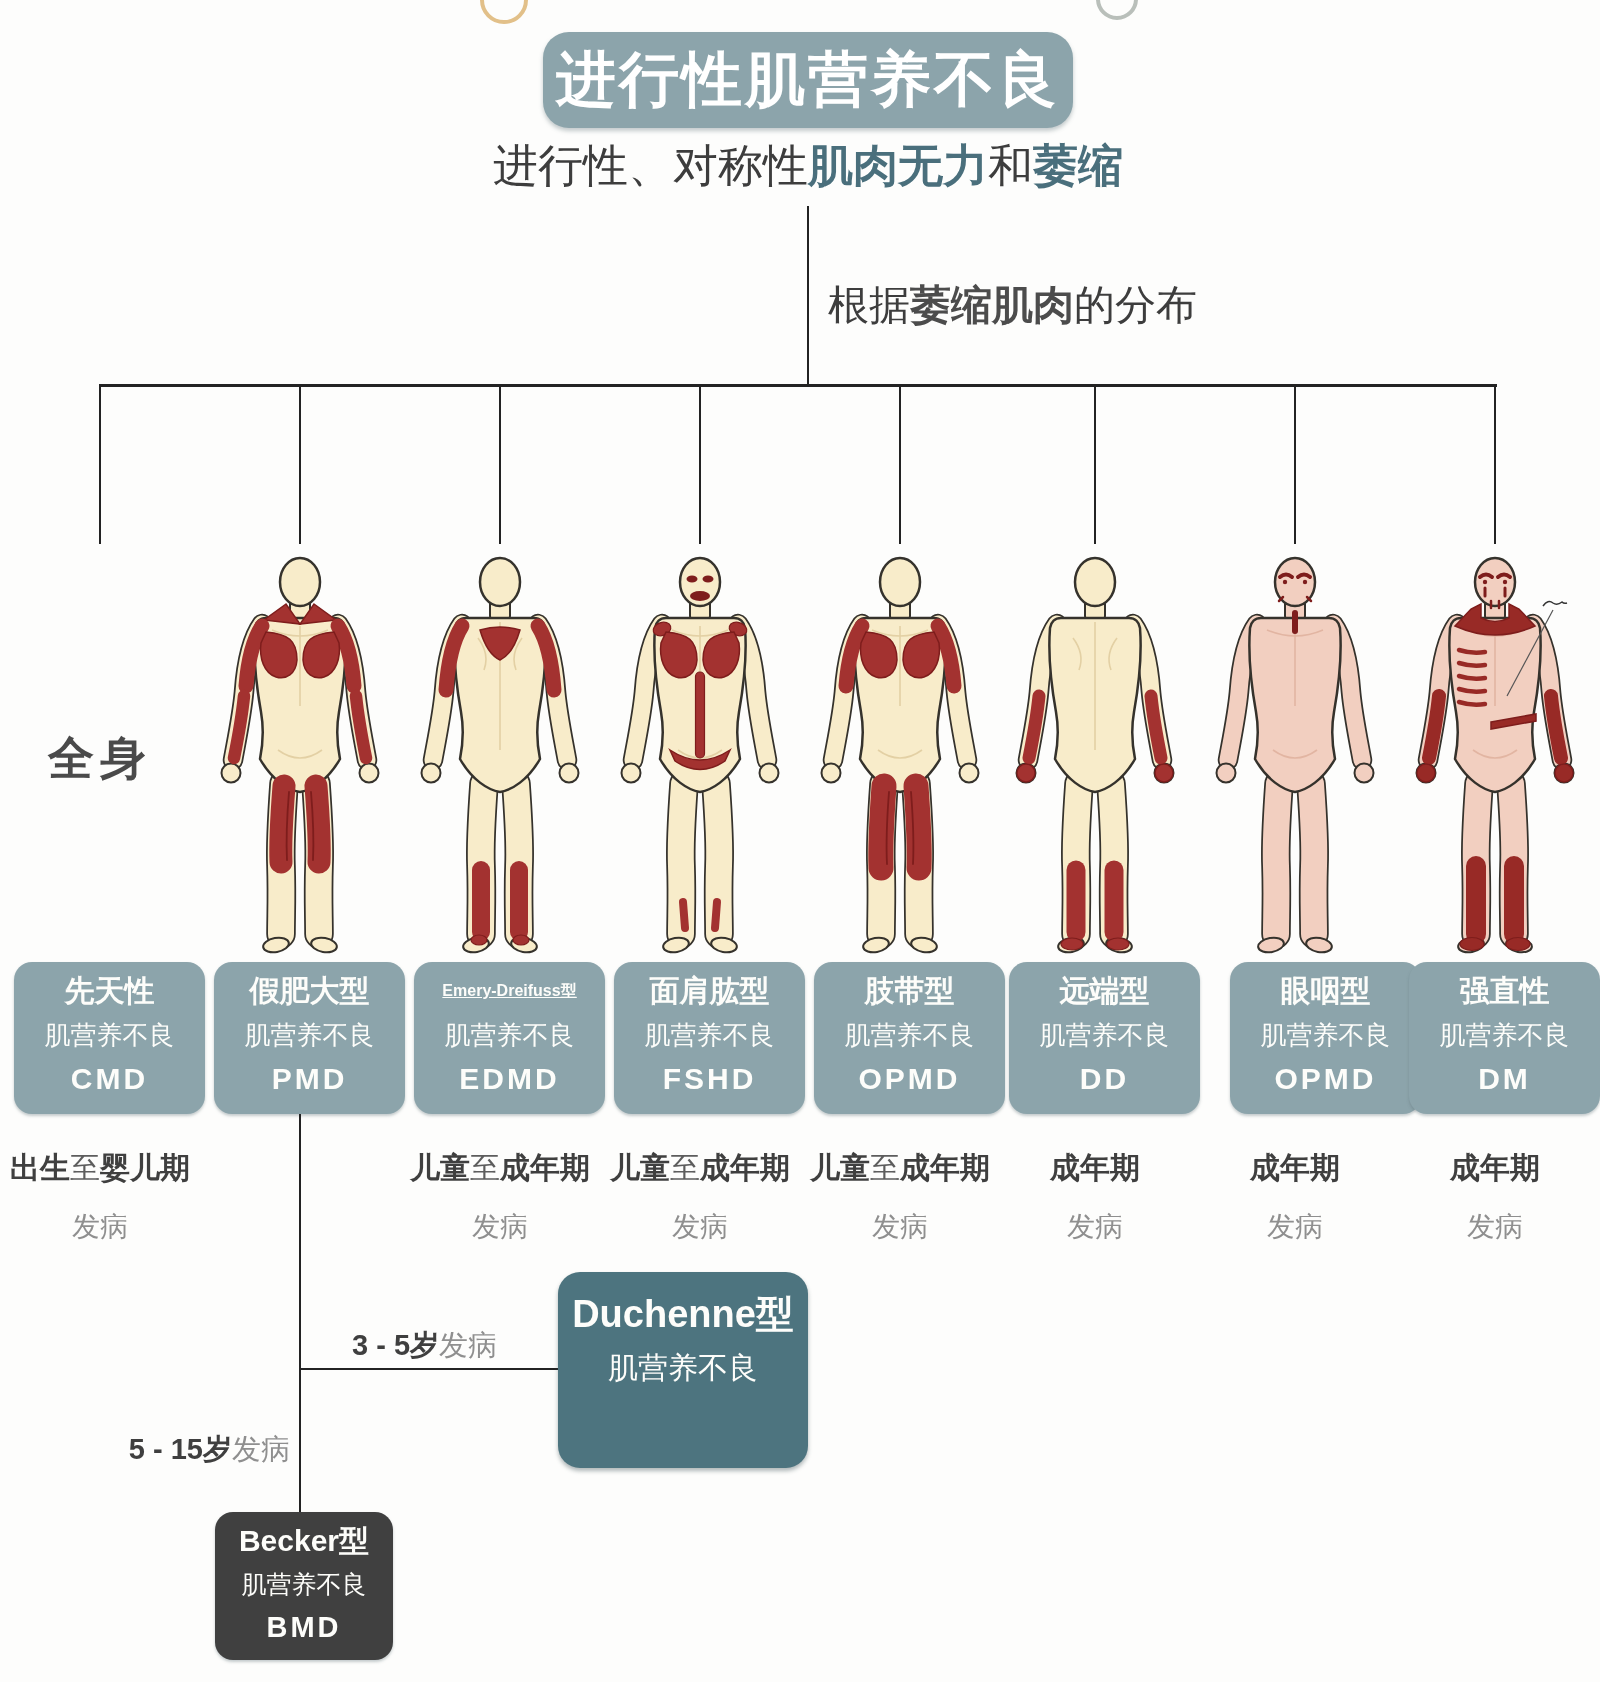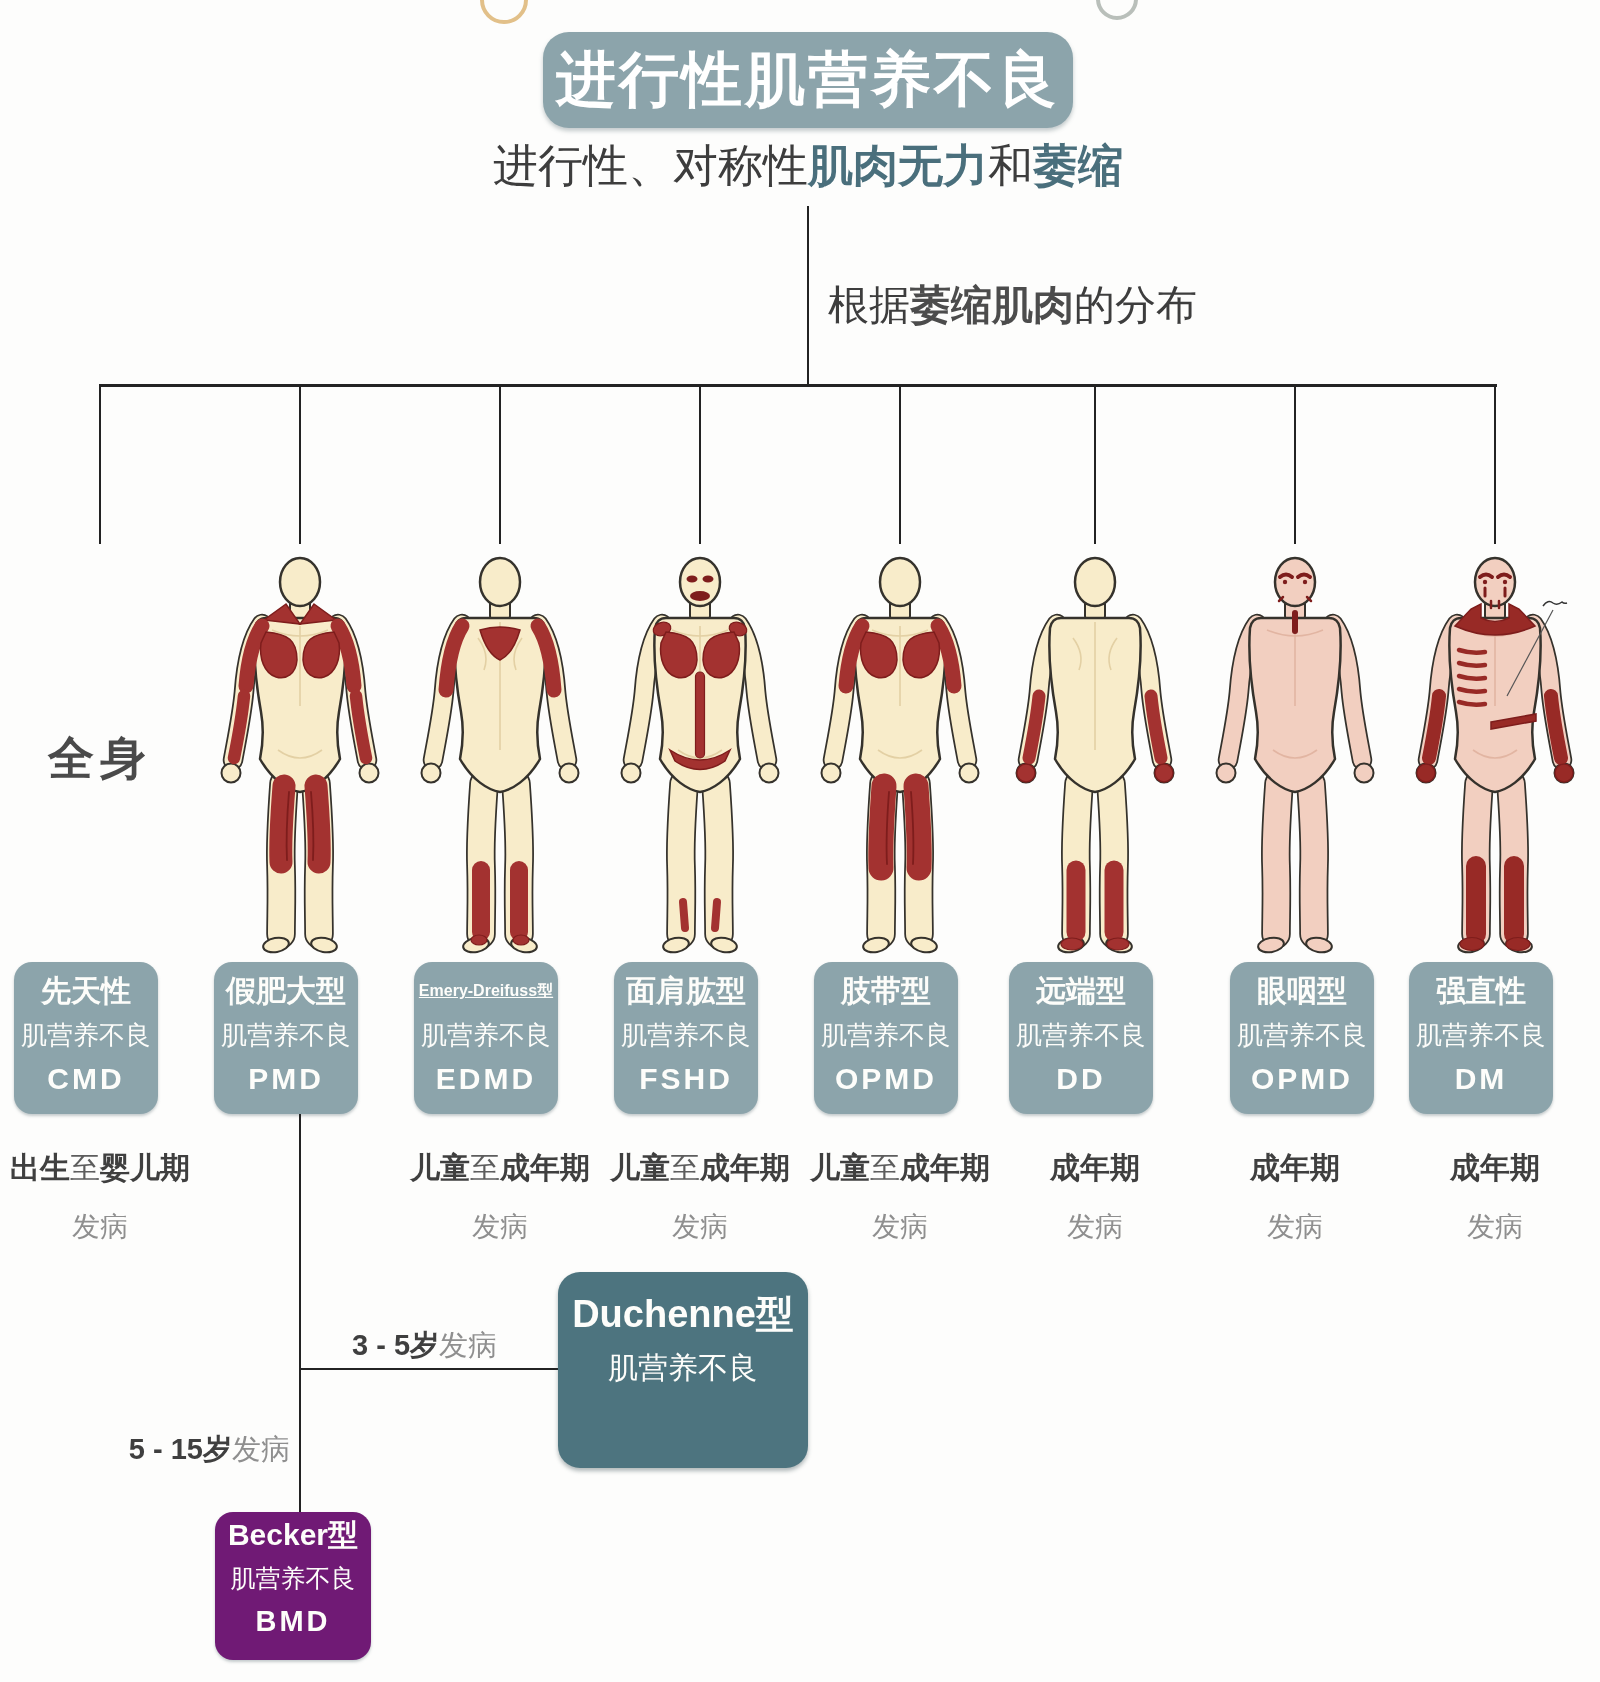--- a/index.html
+++ b/index.html
@@ -21,44 +21,44 @@
   
   .line-v{position:absolute;width:2px;background:#232323;}
   .line-h{position:absolute;height:3px;background:#232323;}
   #dist-note{left:828px;top:278px;font-size:41px;white-space:nowrap;}
   #dist-note .seg-b{font-weight:bold;color:#4c4c4c;}
   #dist-note .seg-r{color:#3d3d3d;}
   
   .fig-svg{position:absolute;top:552px;width:200px;height:404px;}
   .region-label{position:absolute;top:728px;width:160px;text-align:center;
     font-size:46px;font-weight:bold;color:#4a4a4a;letter-spacing:6px;}
-  .type-box{position:absolute;top:962px;width:144px;height:152px;border-radius:18px;
+  .type-box{position:absolute;top:962px;width:191px;height:152px;border-radius:18px;
     background:#8ca4ab;box-shadow:0 2px 3px rgba(90,110,115,.35);
     text-align:center;color:#fdfdfa;padding-top:6px;box-sizing:border-box;}
   .type-box .t-name{font-size:30px;font-weight:bold;line-height:46px;}
   .type-box .t-name.small{font-size:16px;line-height:46px;letter-spacing:0;text-decoration:underline;}
   .type-box .t-sub{font-size:26px;line-height:42px;}
   .type-box .t-acr{font-size:30px;font-weight:bold;line-height:46px;letter-spacing:3px;}
   .onset-1{position:absolute;top:1148px;width:200px;text-align:center;font-size:30px;white-space:nowrap;}
   .onset-1 .seg-b{font-weight:bold;color:#3f3f3f;}
   .onset-1 .seg-r{color:#5d5d5d;}
   .onset-2{position:absolute;top:1208px;width:200px;text-align:center;font-size:28px;color:#8f8f8f;}
   
   .age-label{position:absolute;font-size:29px;white-space:nowrap;}
   .age-label .seg-b{font-weight:bold;color:#3f3f3f;}
   .age-label .seg-r{color:#8f8f8f;}
   #dmd-box{left:558px;top:1272px;width:250px;height:196px;border-radius:22px;
     background:#4d747f;box-shadow:0 3px 4px rgba(60,80,86,.4);
     text-align:center;color:#fdfdfa;padding-top:14px;box-sizing:border-box;}
   #dmd-box .t-name{font-size:38px;font-weight:bold;line-height:56px;}
   #dmd-box .t-sub{font-size:30px;line-height:52px;}
   #dmd-box .t-acr{font-size:33px;font-weight:bold;line-height:52px;letter-spacing:4px;}
-  #bmd-box{left:215px;top:1512px;width:156px;height:148px;border-radius:18px;
-    background:#701a75;box-shadow:0 2px 3px rgba(90,110,115,.35);
-    text-align:center;color:#fdfdfa;box-sizing:border-box;}
+  #bmd-box{left:215px;top:1512px;width:178px;height:148px;border-radius:18px;
+    background:#404040;box-shadow:0 2px 3px rgba(90,110,115,.35);
+    text-align:center;color:#fdfdfa;padding-top:6px;box-sizing:border-box;}
   #bmd-box .t-name{font-size:30px;font-weight:bold;line-height:46px;}
   #bmd-box .t-sub{font-size:25px;line-height:40px;}
   #bmd-box .t-acr{font-size:29px;font-weight:bold;line-height:46px;letter-spacing:3px;}
 </style>
 </head>
 <body>
 
 <div id="canvas">
 
   <div id="orn-left" class="orn"></div>

